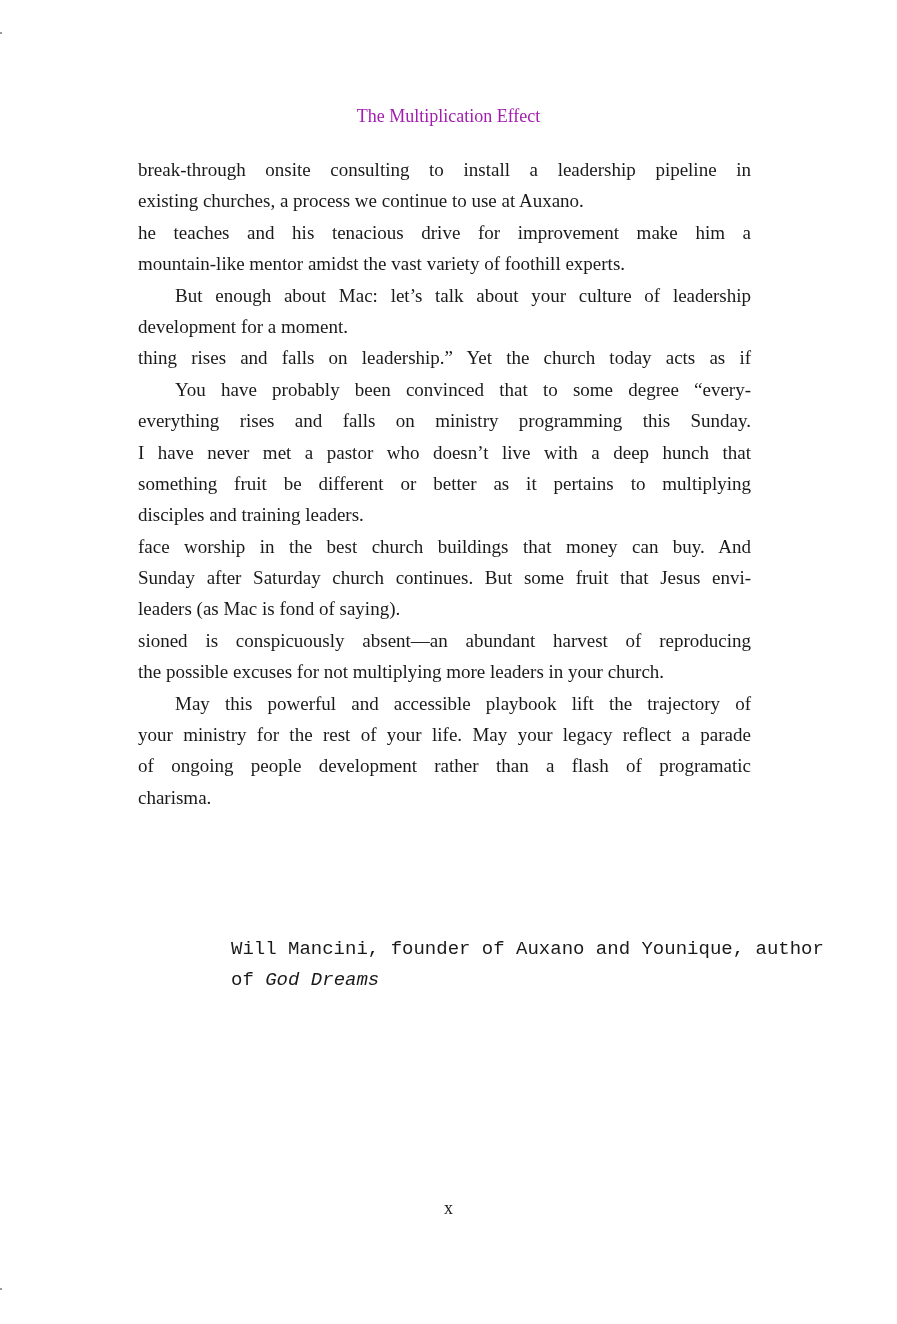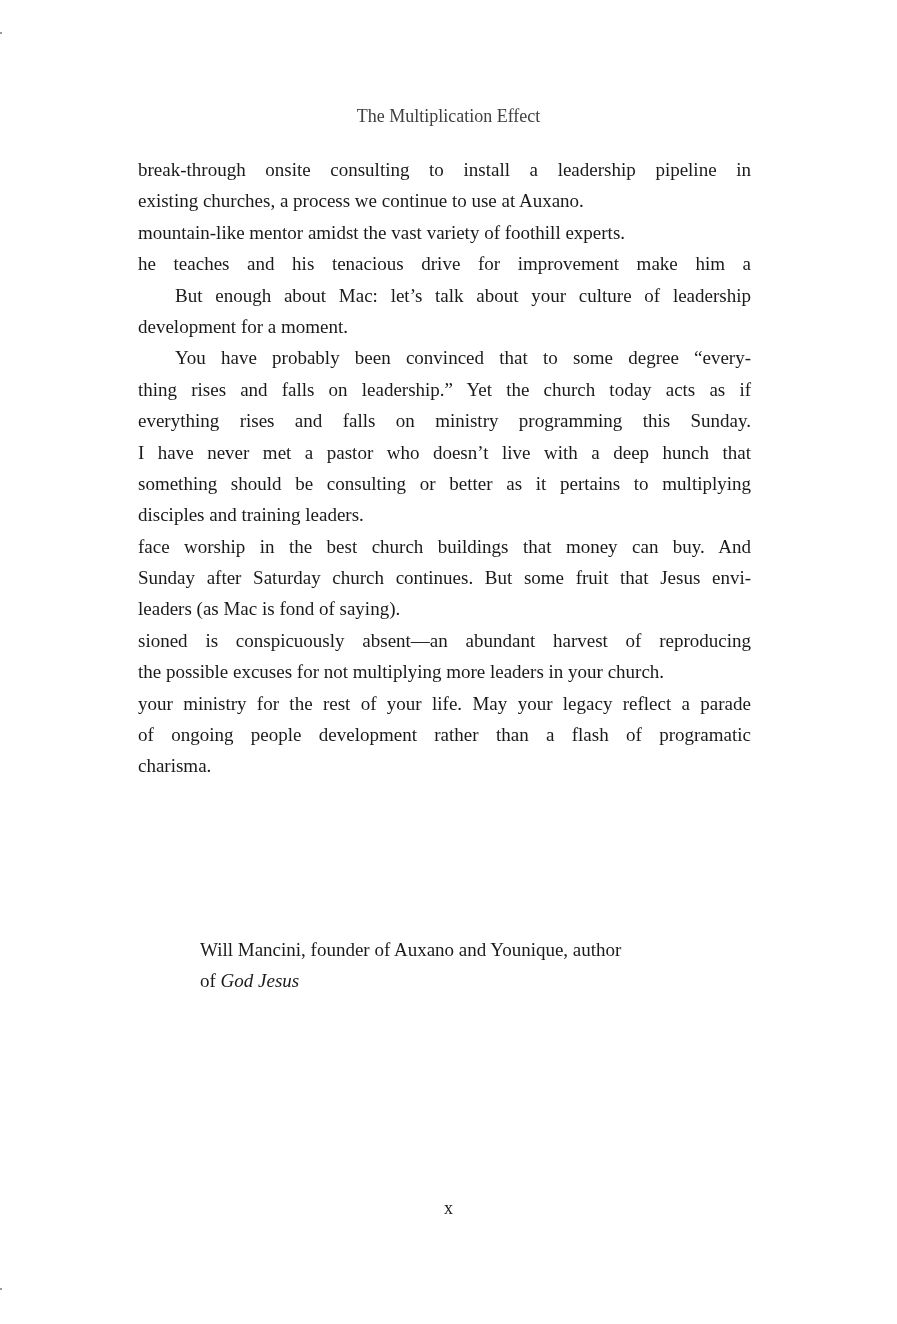--- a/index.html
+++ b/index.html
@@ -1,81 +1,82 @@
 <!DOCTYPE html>
 <html><head>
   <meta charset="utf-8">
   <style>
     html, body { margin: 0; padding: 0; background: #ffffff; }
     body { width: 897px; height: 1324px; position: relative; overflow: hidden;
            font-family: "Liberation Serif", "DejaVu Serif", serif; color: #1a1a1a; }
     .running-head { position: absolute; top: 104px; left: 0; width: 897px; text-align: center;
-                    font-size: 18px; line-height: 24px; color: #404040; }
+                    font-size: 18px; line-height: 24px; color: #a21caf; }
     .body-text { position: absolute; top: 154px; left: 138px; width: 613px; }
     .line { display: block; height: 31.4px; line-height: 31.4px; font-size: 19px;
             text-align: justify; text-align-last: justify; white-space: nowrap; }
     .line.last { text-align-last: left; font-family: Liberation Serif, serif; }
     .line.indent { padding-left: 37px; }
-    .attribution { position: absolute; top: 934px; left: 200px; width: 540px; }
+    .attribution { position: absolute; top: 934px; left: 231px; width: 540px; font-family: Liberation Mono, monospace; }
     .attribution .line { text-align: left; text-align-last: left; }
     .italic { font-style: italic; }
     .folio { position: absolute; top: 1196px; left: 0; width: 897px; text-align: center;
              font-size: 18px; line-height: 24px; color: #222; }
     .edge-mark { position: absolute; left: 0; width: 2px; height: 2px; background: #999; }
   </style>
 </head>
 <body>
 
 <div class="running-head">The Multiplication Effect</div>
 
 <div class="body-text">
 
   <div>
     <span class="line">break-through onsite consulting to install a leadership pipeline in</span>
     <span class="line last">existing churches, a process we continue to use at Auxano.</span>
   </div>
 
   <div>
+    <span class="line">he teaches and his tenacious drive for improvement make him a</span>
     <span class="line last">mountain-like mentor amidst the vast variety of foothill experts.</span>
-    <span class="line">he teaches and his tenacious drive for improvement make him a</span>
   </div>
 
   <div>
     <span class="line indent">But enough about Mac: let’s talk about your culture of leadership</span>
     <span class="line last">development for a moment.</span>
   </div>
 
   <div>
+    <span class="line">thing rises and falls on leadership.” Yet the church today acts as if</span>
     <span class="line indent">You have probably been convinced that to some degree “every-</span>
-    <span class="line">thing rises and falls on leadership.” Yet the church today acts as if</span>
     <span class="line">everything rises and falls on ministry programming this Sunday.</span>
     <span class="line">I have never met a pastor who doesn’t live with a deep hunch that</span>
-    <span class="line">something should be consulting or better as it pertains to multiplying</span>
+    <span class="line">something fruit be different or better as it pertains to multiplying</span>
     <span class="line last">disciples and training leaders.</span>
   </div>
 
   <div>
     <span class="line">face worship in the best church buildings that money can buy. And</span>
     <span class="line">Sunday after Saturday church continues. But some fruit that Jesus envi-</span>
     <span class="line last">leaders (as Mac is fond of saying).</span>
     <span class="line">sioned is conspicuously absent—an abundant harvest of reproducing</span>
   </div>
 
   <div>
     <span class="line last">the possible excuses for not multiplying more leaders in your church.</span>
   </div>
 
   <div>
+    <span class="line indent">May this powerful and accessible playbook lift the trajectory of</span>
     <span class="line">your ministry for the rest of your life. May your legacy reflect a parade</span>
     <span class="line">of ongoing people development rather than a flash of programatic</span>
     <span class="line last">charisma.</span>
   </div>
 </div>
 
 <div class="attribution">
   <span class="line">Will Mancini, founder of Auxano and Younique, author</span>
-  <span class="line"><span>of </span><span class="italic">God Jesus</span></span>
+  <span class="line"><span>of </span><span class="italic">God Dreams</span></span>
 </div>
 
 <div class="folio">x</div>
 
 <div class="edge-mark" style="top:32px;"></div>
 <div class="edge-mark" style="top:1288px;"></div>
 
 </body></html>

